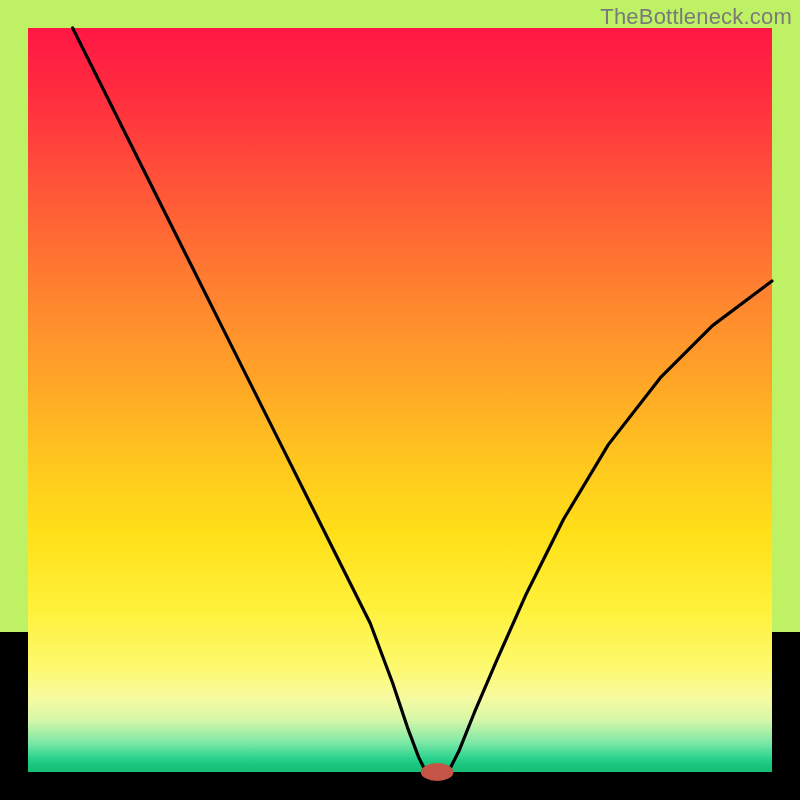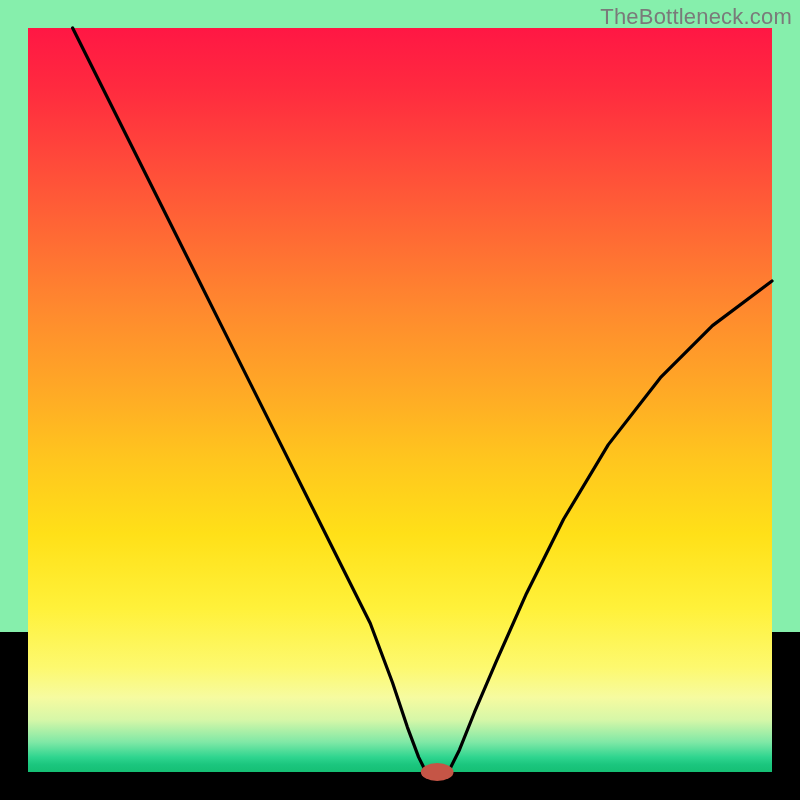--- a/index.html
+++ b/index.html
@@ -10,21 +10,21 @@
     background: #000;
     overflow: hidden;
     font-family: Arial, Helvetica, sans-serif;
   }
   .frame {
     position: absolute;
     left: 0;
     top: 0;
     width: 800px;
     height: 632px;
-    background: #86efac;
+    background: #bef264;
   }
   .plot {
     position: absolute;
     left: 28px;
     top: 28px;
     width: 744px;
     height: 744px;
     
     background: linear-gradient(to bottom,
       #ff1744 0%,

